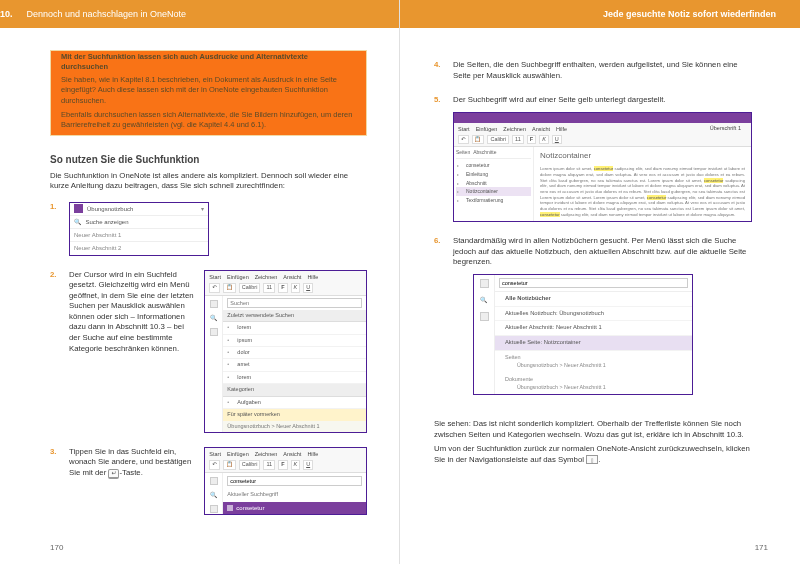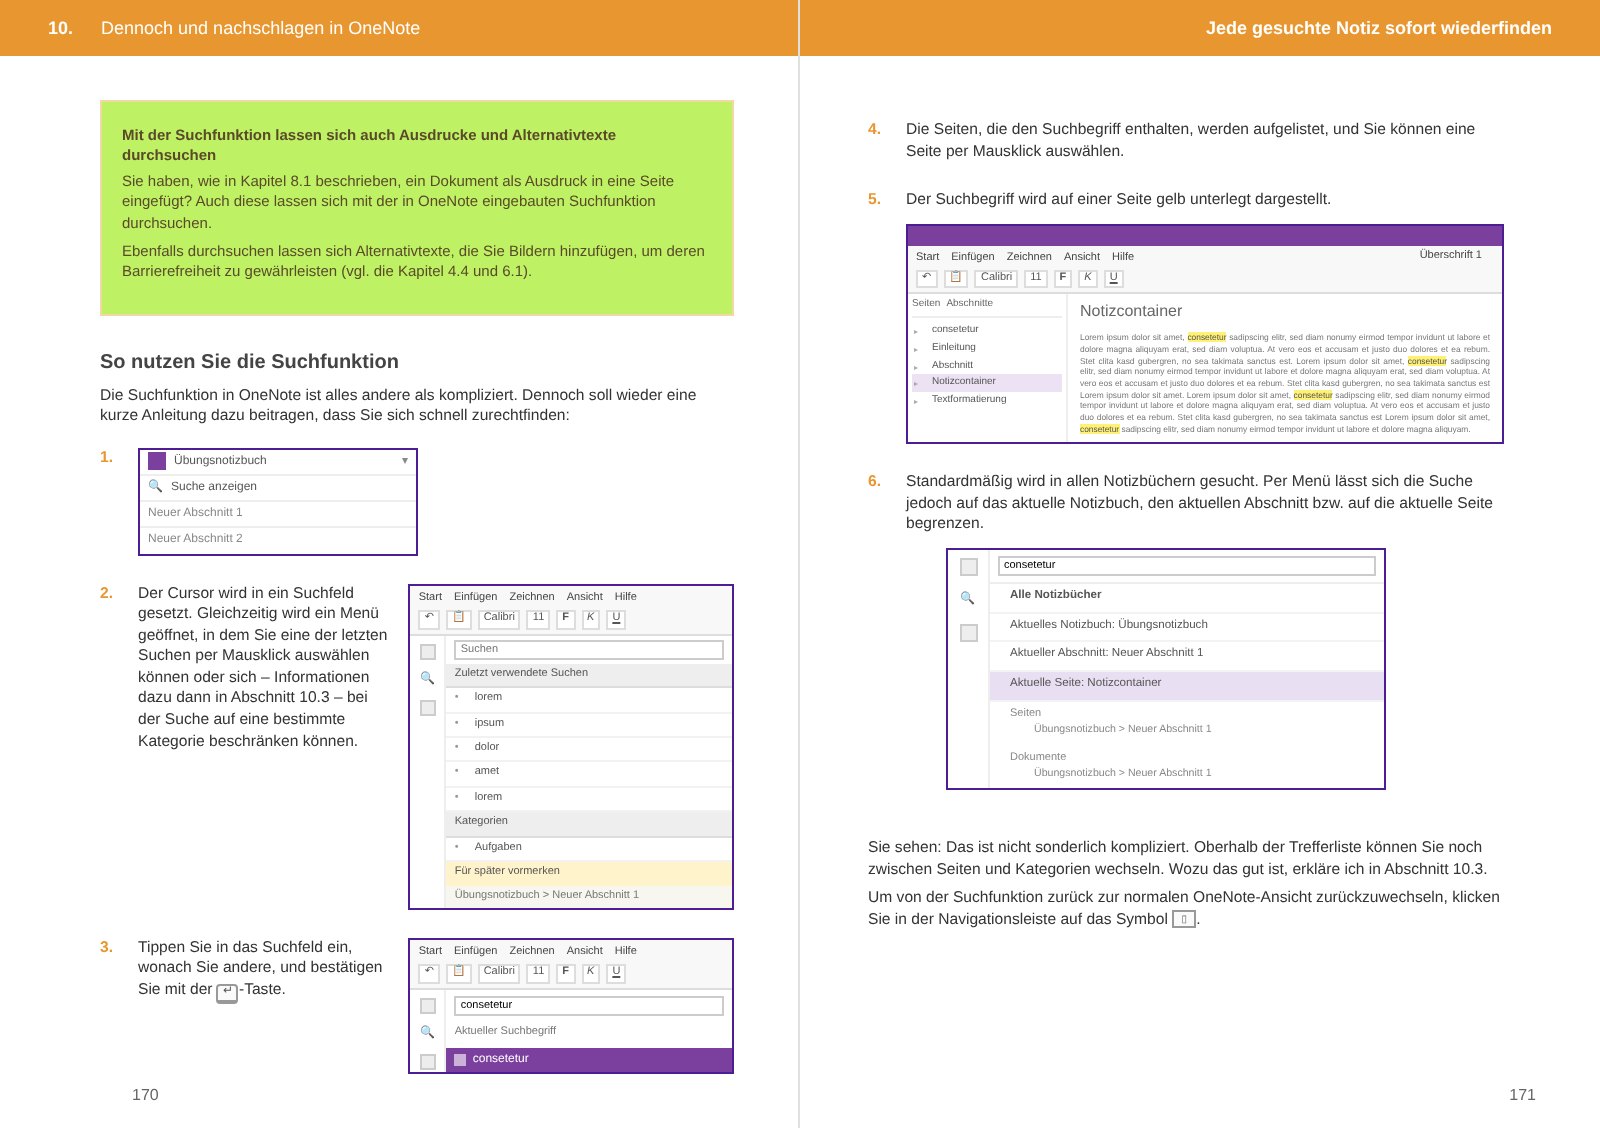--- a/index.html
+++ b/index.html
@@ -27,30 +27,30 @@
   }
   .page-left { border-right: 1px solid #e0e0e0; }
   .header {
     background: #e8962f;
     color: #fff;
     height: 28px;
     display: flex;
     align-items: center;
     font-size: 9px;
   }
-  .header-left { padding-left: 24px; }
+  .header-left { }
   .header-left .chap { font-weight: 700; margin-right: 14px; }
   .header-right { justify-content: flex-end; padding-right: 24px; font-weight: 700; }
   .content { padding: 22px 32px 0 50px; }
   .page-right .content { padding: 22px 48px 0 34px; }
 
   .tipbox {
-    background: #bef264;
+    background: #f97316;
     border: 1px solid #f2d9a4;
-    padding: 12px 10px;
+    padding: 1px 10px;
     font-size: 7.5px;
     line-height: 1.35;
     color: #5a4a2a;
   }
   .tipbox .tip-title { font-weight: 700; margin-bottom: 3px; }
   .tipbox p { margin-bottom: 4px; }
 
   h2.section {
     margin-top: 18px;
     font-size: 10px;
@@ -161,21 +161,21 @@
 
   .para { font-size:7.8px; line-height:1.35; margin-top:4px; }
   .iconbox { display:inline-block; border:1px solid #999; width:12px; height:9px; vertical-align:middle; font-size:5px; text-align:center; line-height:9px; color:#666; background:#fafafa;}
 
   .pagenum {
     position:absolute;
     bottom: 12px;
     font-size: 8px;
     color:#666;
   }
-  .page-left .pagenum { left: 66px; }
+  .page-left .pagenum { left: 50px; }
   .page-right .pagenum { right: 32px; }
 </style>
 </head>
 <body>
 
 <div class="spread">
 
   <div class="page page-left">
     <div class="header header-left">
       <span class="chap">10.</span>

